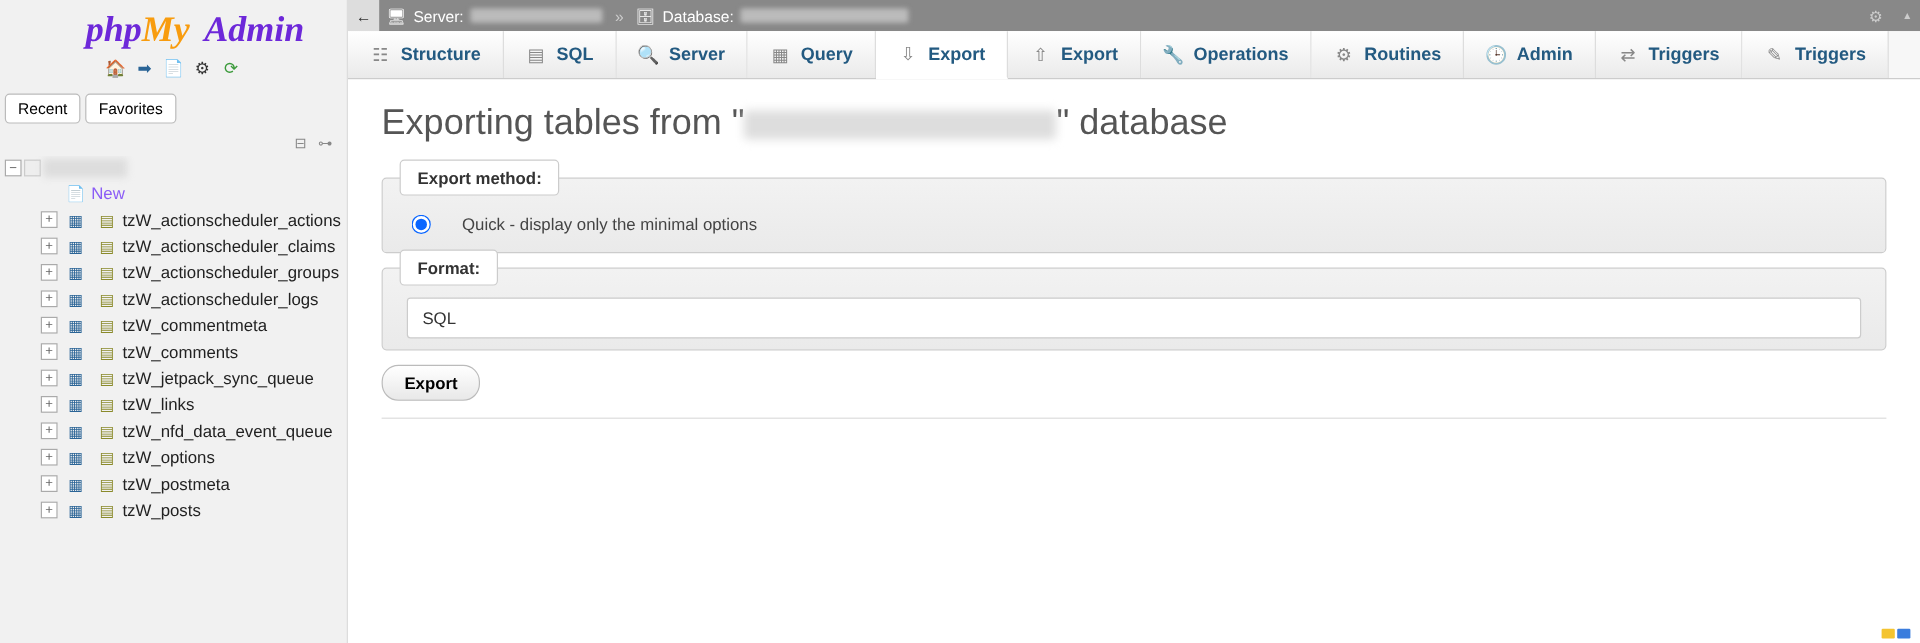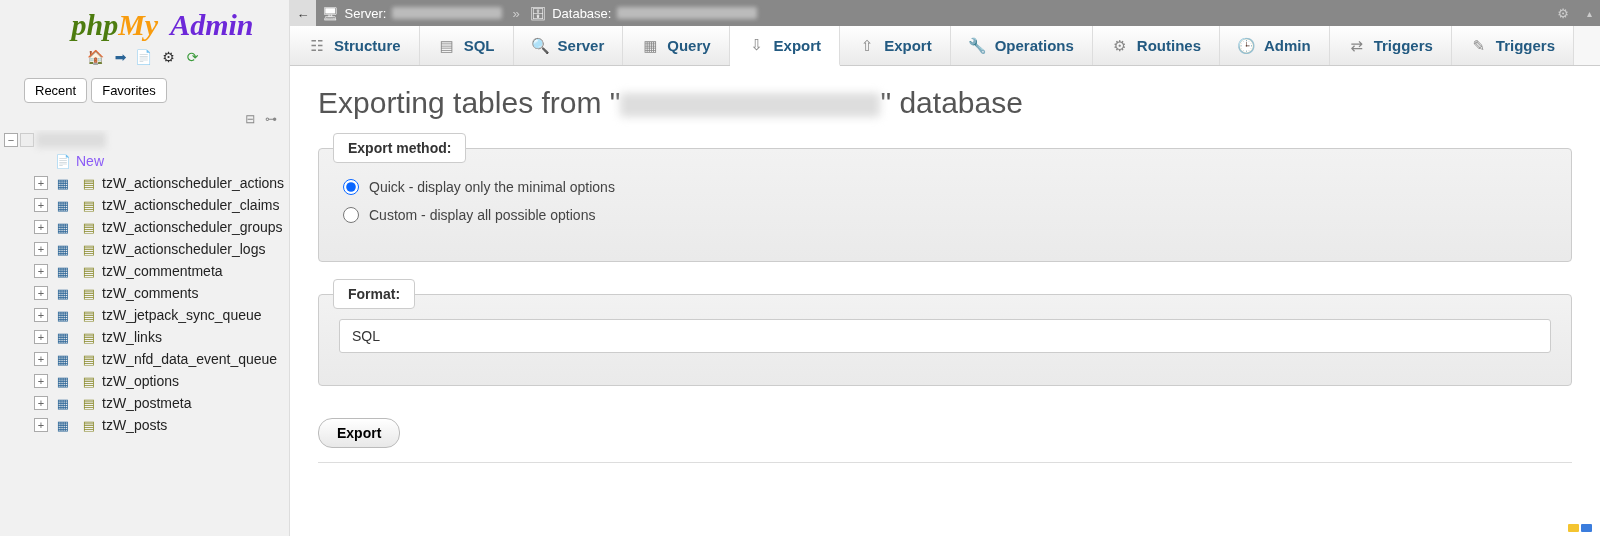--- a/index.html
+++ b/index.html
@@ -23,38 +23,38 @@
   flex-direction: column;
 }
 .logo {
   text-align: center;
   padding: 8px 0 2px;
   font-family: serif;
   font-size: 30px;
   font-weight: bold;
   font-style: italic;
 }
-.logo .p1 { color: #4d7c0f; margin-left: 36px; }
+.logo .p1 { color: #6d28d9; margin-left: 36px; }
 .logo .p2 { color: #f89c0e; }
 .logo .p3 { color: #6d28d9; margin-left: 12px; }
 .sidebar-icons {
   text-align: center;
   padding: 4px 0 8px;
   display: flex;
   justify-content: center;
   gap: 6px;
 }
 .sidebar-icons span {
   width: 18px; height: 18px;
   display: inline-flex; align-items: center; justify-content: center;
   font-size: 14px;
 }
 .recent-fav {
   display: flex;
-  padding: 4px 24px;
+  padding: 4px 4px;
   gap: 4px;
 }
 .recent-fav button {
   background: #fff;
   border: 1px solid #bbb;
   border-radius: 4px;
   padding: 4px 10px;
   font-size: 13px;
   cursor: pointer;
 }
@@ -218,40 +218,40 @@
   height: 24px;
   background: #ddd;
   filter: blur(4px);
   vertical-align: middle;
   border-radius: 2px;
 }
 .fieldset {
   border: 1px solid #ccc;
   border-radius: 4px;
   background: linear-gradient(#f2f2f2, #eaeaea);
-  padding: 24px 20px 32px;
-  margin-bottom: 32px;
+  padding: 24px 20px 9px;
+  margin-bottom: 12px;
   position: relative;
 }
 .legend {
   position: absolute;
   top: -16px;
   left: 14px;
   background: #fff;
   border: 1px solid #ccc;
   border-radius: 4px;
   padding: 6px 14px;
   font-weight: bold;
   font-size: 14px;
   color: #333;
 }
 .radio-row {
   display: flex;
   align-items: center;
-  gap: 10px;
+  gap: 26px;
   padding: 6px 4px;
   cursor: pointer;
 }
 .radio-row input[type=radio] {
   width: 16px;
   height: 16px;
   accent-color: #0a66ff;
 }
 .radio-row span { color: #444; font-size: 14px; }
 .select-wrap {
@@ -474,24 +474,20 @@
       <span>Exporting tables from "</span><span class="title-redacted"></span><span>" database</span>
     </h1>
 
     <div class="fieldset">
       <div class="legend">Export method:</div>
       <div id="export-method-options">
           <label class="radio-row">
             <input type="radio" name="export_method" checked="" style="">
             <span>Quick - display only the minimal options</span>
           </label>
-          <label class="radio-row">
-            <input type="radio" name="export_method" style="">
-            <span>Custom - display all possible options</span>
-          </label>
         </div>
     </div>
 
     <div class="fieldset">
       <div class="legend">Format:</div>
       <div class="select-wrap">
         <span>SQL</span>
       </div>
     </div>
 

